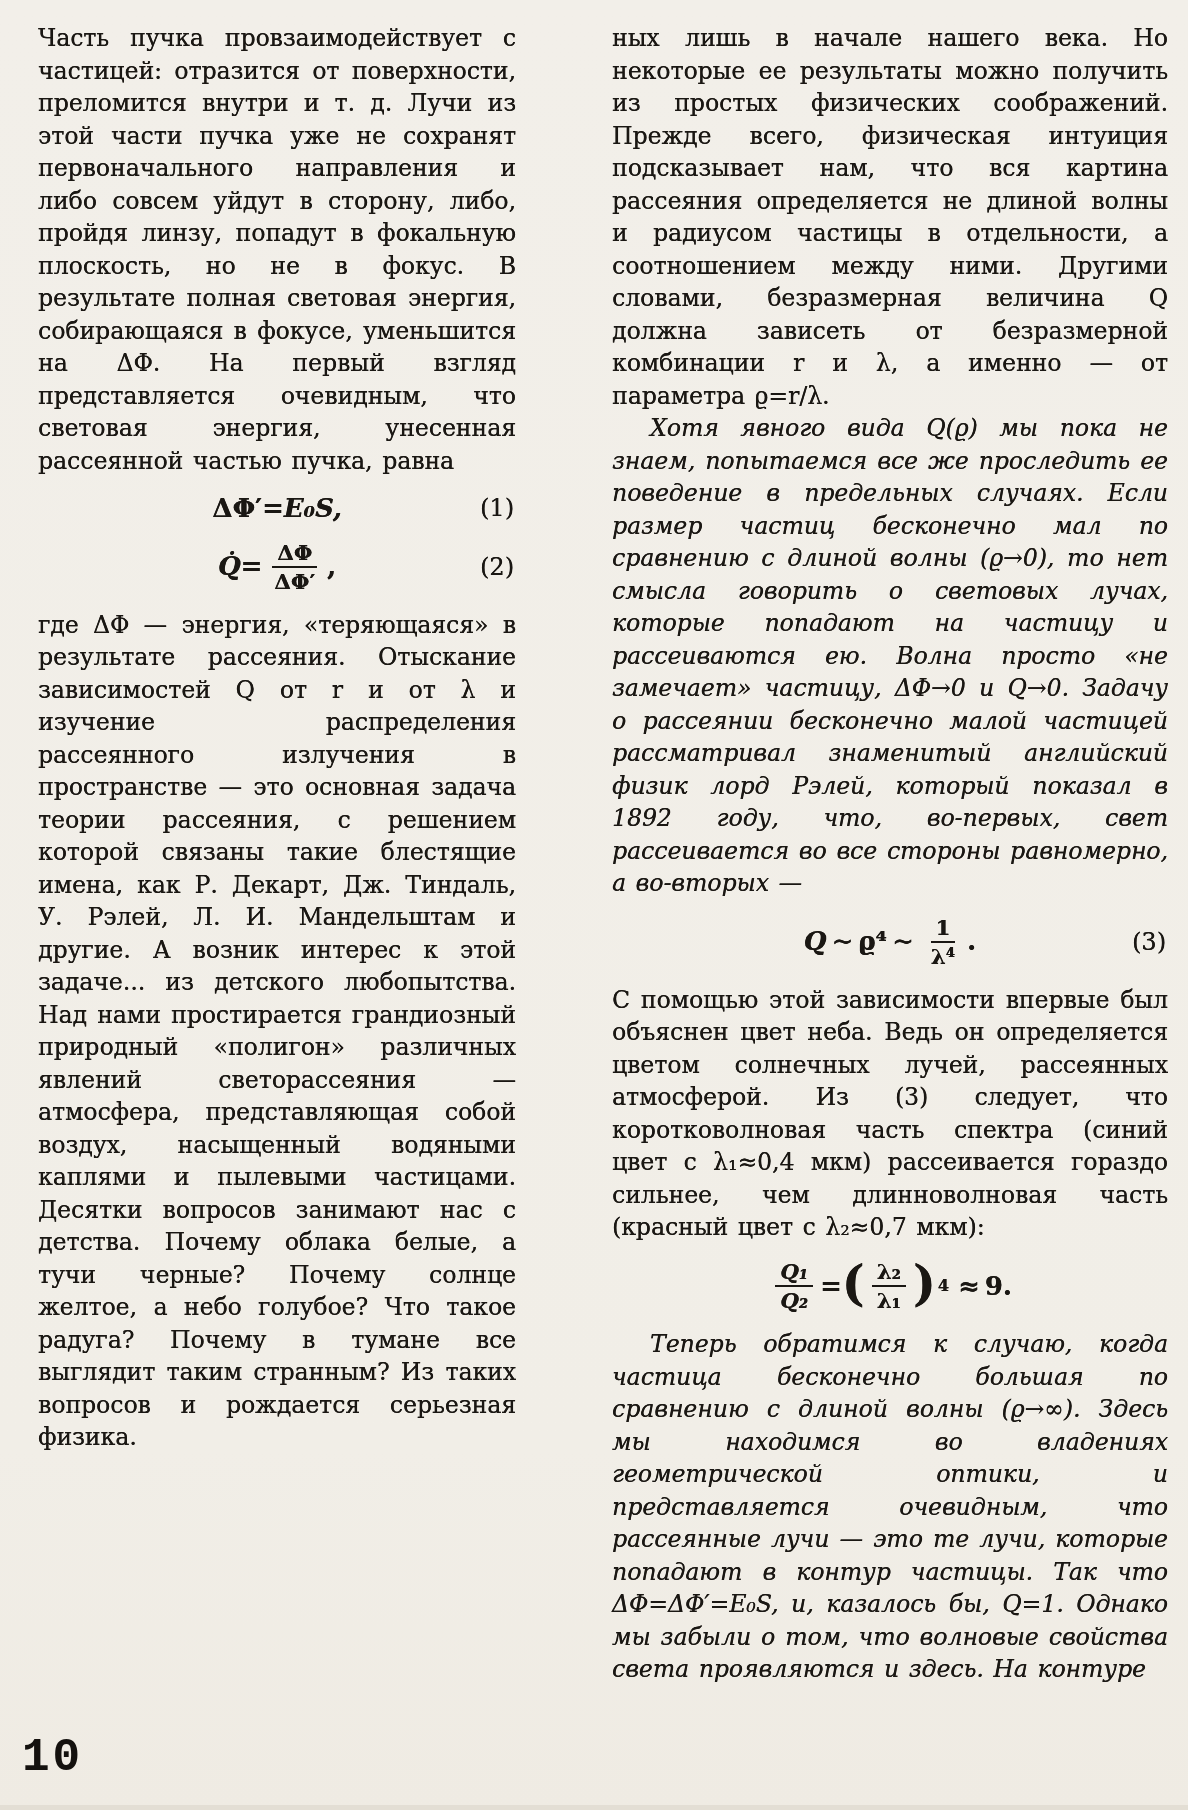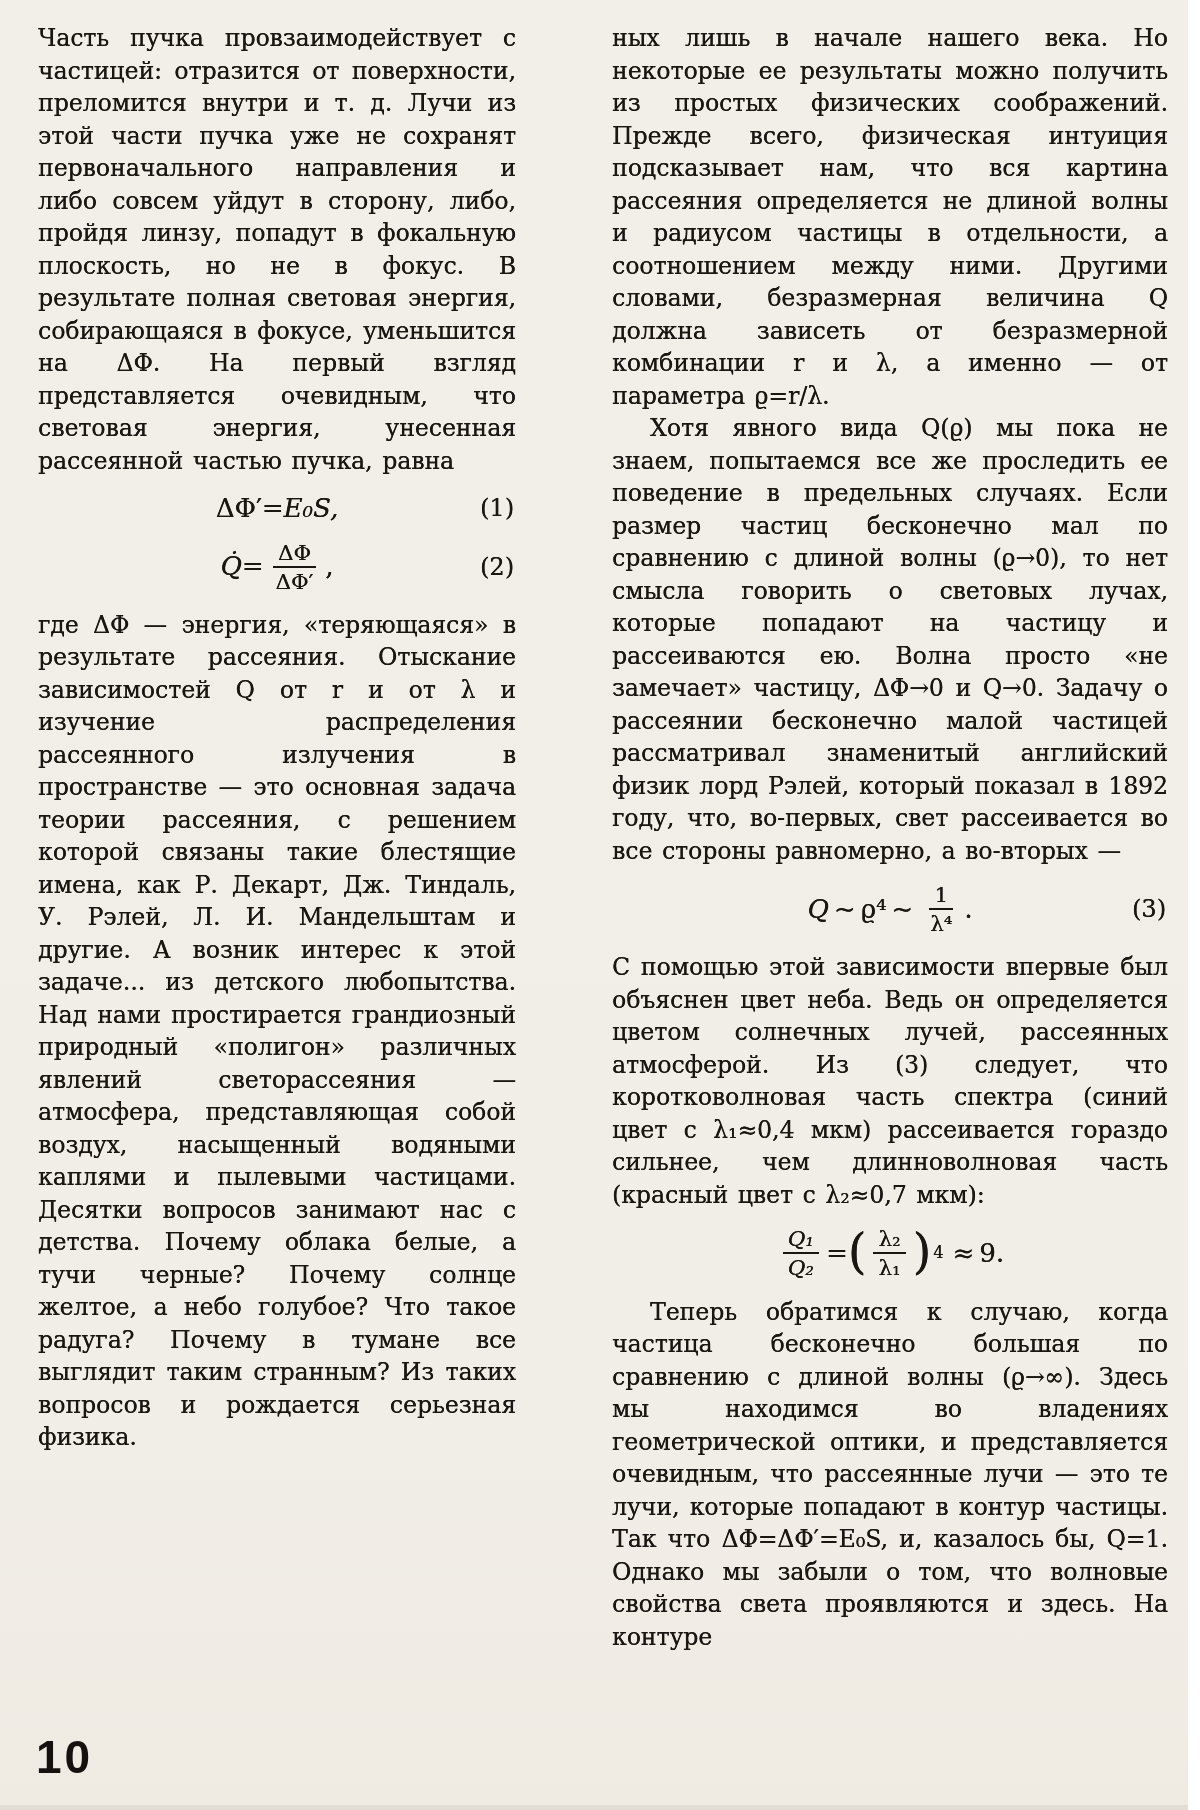--- a/index.html
+++ b/index.html
@@ -22,48 +22,48 @@
   .col {
     text-align:justify;
     font-size:23.5px;
     line-height:32.5px;
     word-spacing:0.09em;
     text-shadow:0.25px 0 0 currentColor;
   }
   .col-left  { width:478px; }
   .col-right { width:556px; }
   .col p { margin:0; }
-  .col p.indent { text-indent:38px; }
+  .col p.indent { text-indent:38px;font-style:italic; }
 
   
   .eq {
     position:relative;
     display:flex; justify-content:center; align-items:center;
     margin:15px 0;
     font-size:26px;
     text-shadow:0.25px 0 0 currentColor;
   }
   .eqbody { display:inline-flex; align-items:center; }
-  .eqbody > span { white-space:pre; }
+  .eqbody > span { white-space:pre;font-weight:bold; }
   .eqnum { position:absolute; right:2px; top:50%; transform:translateY(-50%); font-size:24px; }
   .it { font-style:italic; }
   .frac {
     display:inline-flex; flex-direction:column; align-items:center;
     vertical-align:middle; margin:0 7px;
     font-size:0.82em; line-height:1.18;
   }
   .frac .n { padding:0 5px 1px; border-bottom:2px solid currentColor; }
   .frac .d { padding:1px 5px 0; }
   .bigp { font-size:1.85em; font-weight:400; line-height:0.9; transform:translateY(-2px); }
   .exp  { font-size:0.62em; vertical-align:super; margin-left:2px; margin-right:4px; }
   .sp   { margin:0 5px; }
 
   .pagenum {
-    position:absolute; left:36px; bottom:26px;
-    font-family:Liberation Sans, sans-serif;
+    position:absolute; left:22px; bottom:26px;
+    font-family:Liberation Mono, monospace;
     font-weight:bold; font-size:46px; letter-spacing:3px;
     color:#14110e;
   }
 </style>
 </head>
 <body>
 
 <div class="page">
   <div class="columns">
 

